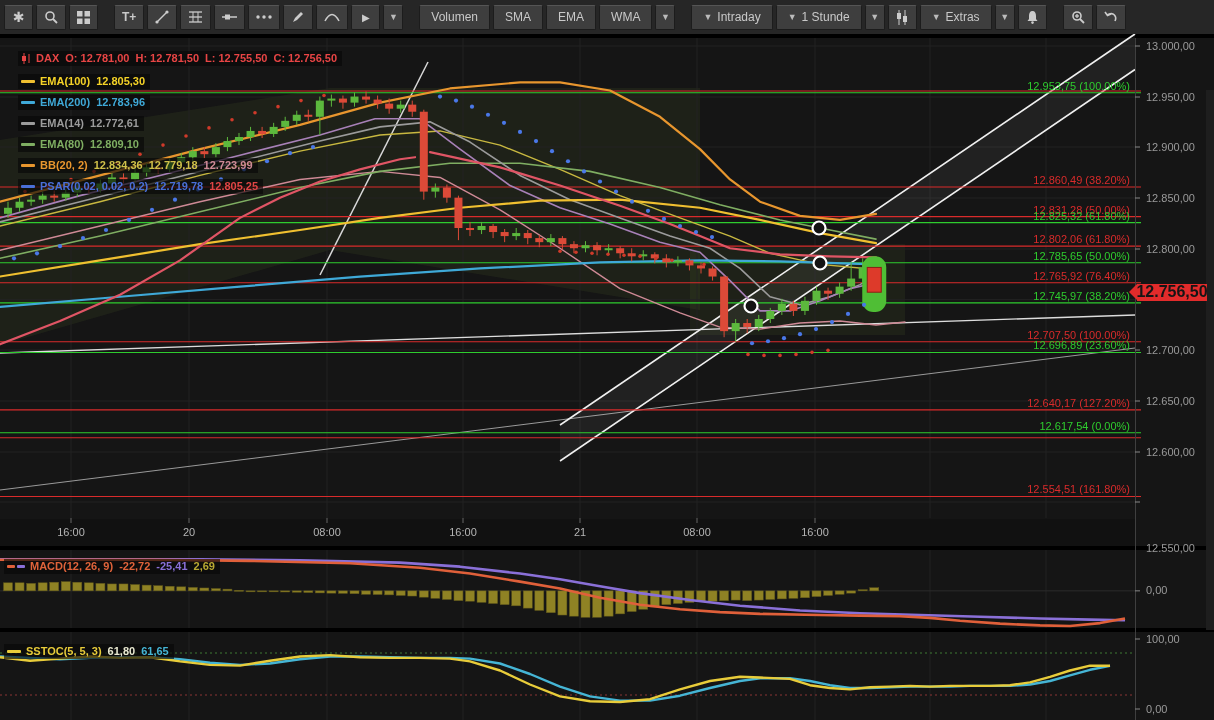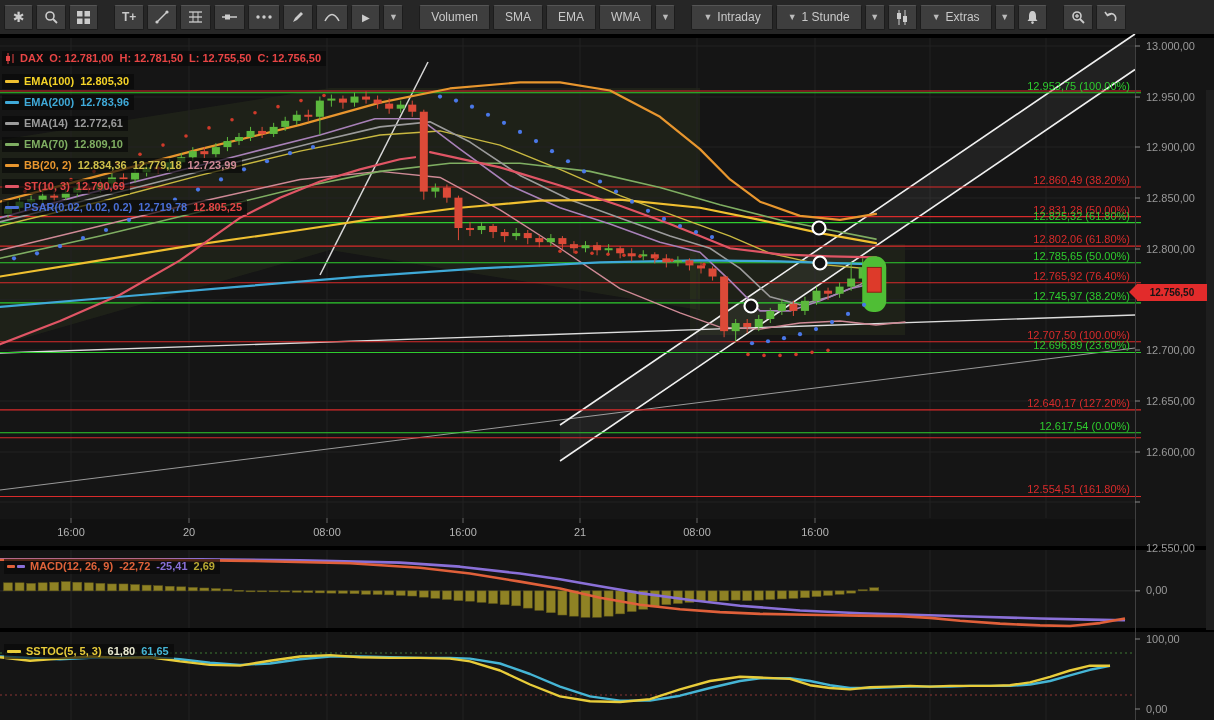--- a/index.html
+++ b/index.html
@@ -9,31 +9,31 @@
   #toolbar{position:absolute;left:0;top:0;width:1214px;height:34px;background:#262626;
     display:flex;align-items:center;padding-left:4px;box-sizing:border-box;gap:3px;}
   .tbtn{height:25px;min-width:29px;background:#3e3e3e;border:1px solid #1c1c1c;border-top-color:#555;
     border-radius:2px;color:#c9c9c9;font-size:12px;display:flex;align-items:center;justify-content:center;
     padding:0 7px;box-sizing:border-box;cursor:default;gap:5px;}
   .tbtn.txt{padding:0 11px;}
   .tbtn .caret{font-size:9px;color:#bbb;}
   .tgap{width:10px;}
   .ticon{display:block;}
   
-  #legend{position:absolute;left:2px;top:50px;z-index:30;}
+  #legend{position:absolute;left:18px;top:50px;z-index:30;}
   .lrow{margin-bottom:1px;}
   .lbox{display:inline-flex;align-items:center;gap:5px;background:rgba(8,8,8,.66);
     padding:1px 5px 1px 3px;font-size:11px;font-weight:700;line-height:13px;white-space:nowrap;}
   .dash{width:14px;height:3px;border-radius:1px;flex:0 0 auto;}
   .lval{margin-left:1px;}
   
   .ax{position:absolute;color:#9a9a9a;font-size:11px;line-height:11px;white-space:nowrap;}
   .tl{position:absolute;color:#b5b5b5;font-size:11px;line-height:11px;transform:translateX(-50%);}
   #price-tag{position:absolute;left:1137px;width:70px;height:17px;background:#e22b2b;color:#151515;
-    font-size:10px;font-weight:700;display:flex;align-items:center;justify-content:center;z-index:25;}
+    font-size:16px;font-weight:700;display:flex;align-items:center;justify-content:center;z-index:25;}
   #price-tag:before{content:"";position:absolute;left:-8px;top:0;border-right:8px solid #e22b2b;
     border-top:8.5px solid transparent;border-bottom:8.5px solid transparent;}
   svg{display:block;}
   #chart-svg{position:absolute;left:0;top:0;}
   .panlegend{position:absolute;left:4px;z-index:30;}
 </style>
 </head>
 <body>
 <div id="stage">
 
@@ -614,34 +614,29 @@
           <span>EMA(200)</span>
           <span class="lval">12.783,96</span>
         </span></div>
   <div class="lrow"><span class="lbox" style="color:#9b9b9b">
           <span class="dash" style="background:#9b9b9b"></span>
           <span>EMA(14)</span>
           <span class="lval">12.772,61</span>
         </span></div>
   <div class="lrow"><span class="lbox" style="color:#7fae62">
           <span class="dash" style="background:#7fae62"></span>
-          <span>EMA(70)</span>
+          <span>EMA(80)</span>
           <span class="lval">12.809,10</span>
         </span></div>
   <div class="lrow"><span class="lbox" style="color:#e8962e">
           <span class="dash" style="background:#e8962e"></span>
           <span>BB(20, 2)</span>
           <span class="lval" style="color:#cfc04a">12.834,36</span>
           <span class="lval" style="color:#cfc04a">12.779,18</span>
           <span class="lval" style="color:#cf8a96">12.723,99</span>
-        </span></div>
-  <div class="lrow"><span class="lbox" style="color:#e04545">
-          <span class="dash" style="background:#e05565"></span>
-          <span>ST(10, 3)</span>
-          <span class="lval">12.790,69</span>
         </span></div>
   <div class="lrow"><span class="lbox" style="color:#4a6fd8">
           <span class="dash" style="background:#4a6fd8"></span>
           <span>PSAR(0.02, 0.02, 0.2)</span>
           <span class="lval">12.719,78</span>
           <span class="lval" style="color:#e04545">12.805,25</span>
         </span></div>
 </div>
 
 <div class="panlegend" style="top:554px">

